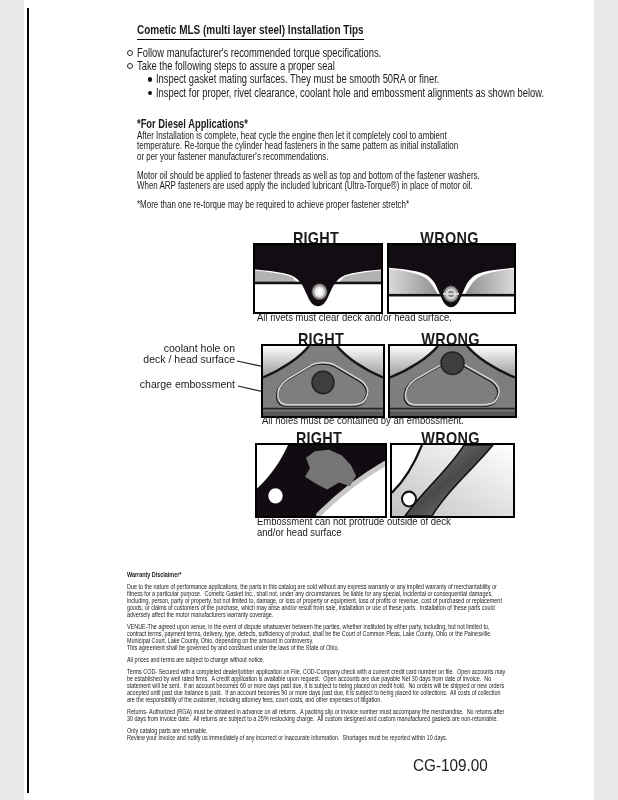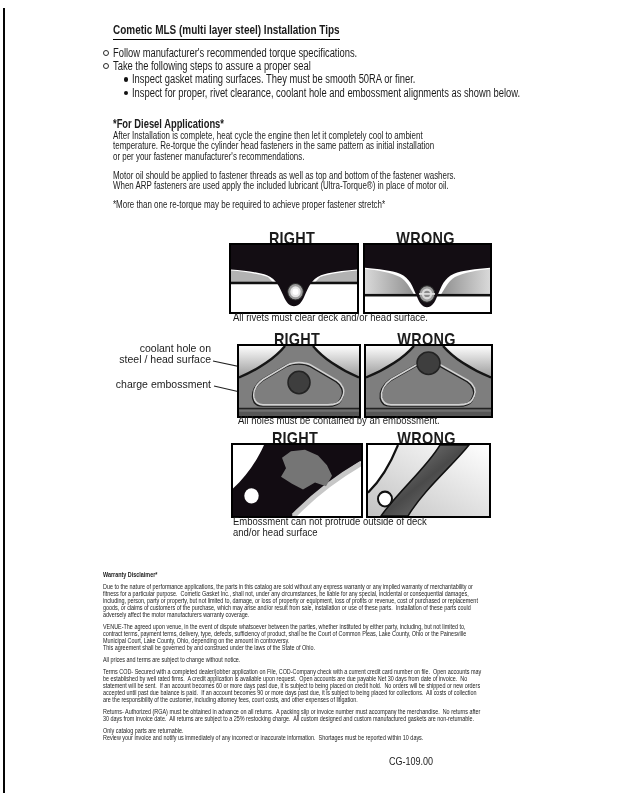--- a/index.html
+++ b/index.html
@@ -1,17 +1,17 @@
 <!DOCTYPE html>
 <html><head>
 <meta charset="utf-8">
 <style>
   html,body{margin:0;padding:0;background:#e9e9e9;}
   .page{
-    position:relative;width:618px;height:800px;background:#ffffff;
+    position:relative;width:570px;height:800px;background:#ffffff;
     font-family:"Liberation Sans",sans-serif;color:#1b1b1b;overflow:hidden;
     margin:0 auto;
   }
   .abs{position:absolute;}
   .cx{display:inline-block;transform:scaleX(0.78);transform-origin:0 0;white-space:pre-wrap;}
   .cxc{display:block;transform:scaleX(0.85);transform-origin:center top;}
   
   .scan-edge{left:3px;top:8px;width:2px;height:785px;background:#050505;}
   
   .title{left:113px;top:22px;font-size:12.8px;font-weight:bold;}
@@ -33,21 +33,21 @@
   .dbox svg{display:block;width:100%;height:100%;}
   .caption{font-size:10.8px;line-height:11.2px;}
   .caption .cx{transform:scaleX(0.88);white-space:pre-wrap;}
   
   .callout{width:102px;text-align:right;font-size:10.5px;line-height:11px;white-space:pre-line;}
   
   .legal{left:103px;top:571px;width:560px;font-size:6.4px;line-height:7px;transform:scaleX(0.85);transform-origin:0 0;}
   .legal .l-head{font-weight:bold;margin-bottom:5px;}
   .legal p{margin:0 0 5px 0;white-space:pre-wrap;}
   
-  .page-code{left:389px;top:756px;font-size:10px;}
+  .page-code{left:389px;top:756px;font-size:17px;}
   .page-code .cx{transform:scaleX(0.9);}
 </style>
 </head>
 <body>
 
 <div class="page">
 
   <div class="abs scan-edge"></div>
 
   <div class="abs title"><span class="cx">Cometic MLS (multi layer steel) Installation Tips</span></div>
@@ -126,21 +126,21 @@
   <div class="abs caption" style="left:233px;top:312px;"><span class="cx">All rivets must clear deck and/or head surface.</span></div>
 
   <div class="abs rw-label" style="left:237px;top:330px;width:120px;">
       <span class="cxc">RIGHT</span>
     </div>
   <div class="abs rw-label" style="left:364px;top:330px;width:125px;">
       <span class="cxc">WRONG</span>
     </div>
 
   <div class="abs callout" style="left:109px;top:343px;"><span>coolant hole on
-steel / head surface</span></div>
+deck / head surface</span></div>
   <div class="abs callout" style="left:109px;top:379px;"><span>charge embossment</span></div>
   <svg class="abs" style="left:205px;top:348px;" width="100" height="55">
     <line x1="8" y1="13" x2="88" y2="30" stroke="#222" stroke-width="1.2"></line>
     <line x1="9" y1="38" x2="48" y2="47" stroke="#222" stroke-width="1.2"></line>
   </svg>
 
   <div class="abs dbox" style="left:237px;top:344px;width:120px;height:70px;">
     <svg viewBox="0 0 120 69" preserveAspectRatio="none">
       <defs>
         <linearGradient id="cw1" x1="0" y1="0" x2="0" y2="1">

